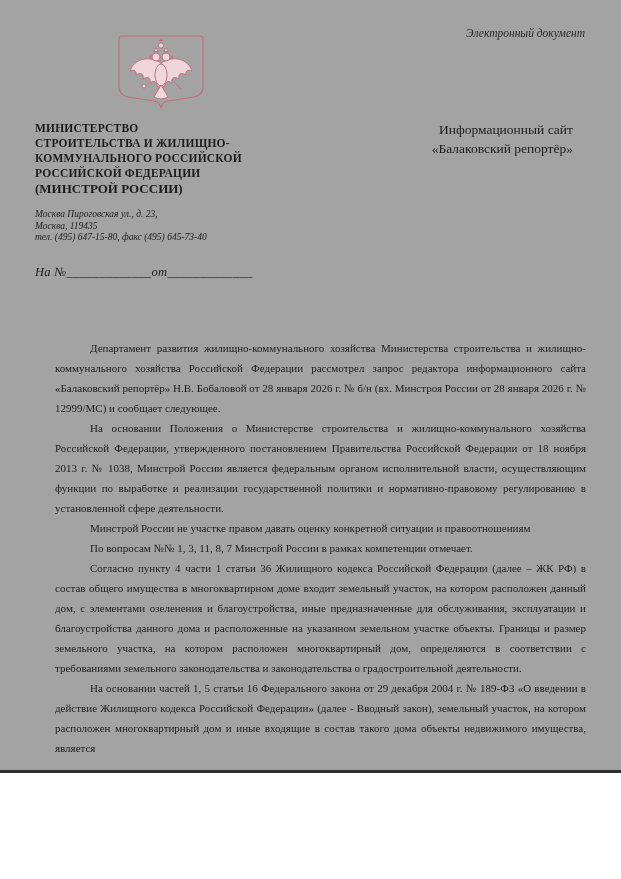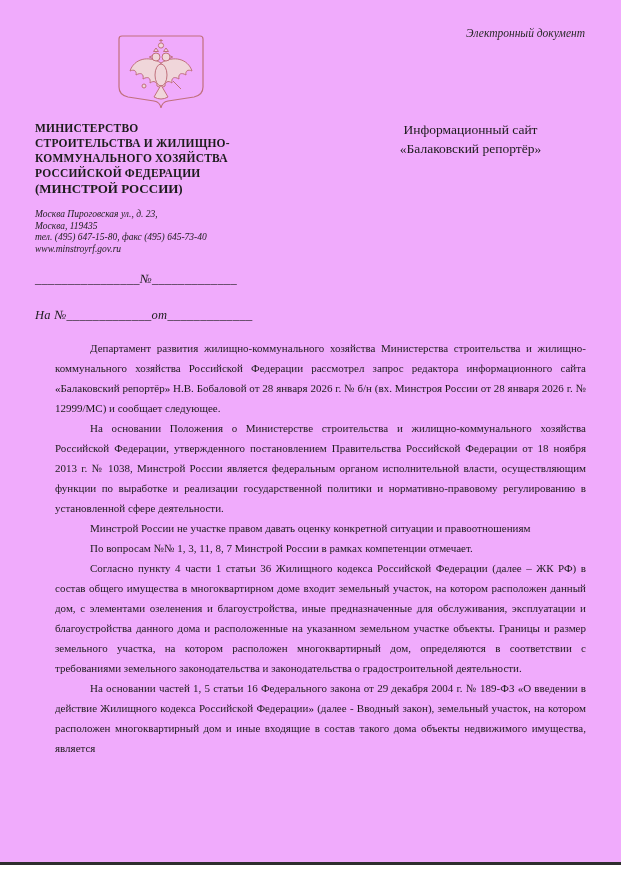--- a/index.html
+++ b/index.html
@@ -1,21 +1,21 @@
 <!DOCTYPE html>
 <html><head>
 <meta charset="utf-8">
 <style>
   * { box-sizing: border-box; }
   html, body { margin: 0; padding: 0; background: #ffffff; }
   .page {
     position: relative;
     width: 621px;
-    height: 865px;
-    background: #f0abfc;
+    height: 773px;
+    background: #a3a3a3;
     font-family: "Liberation Serif", "DejaVu Serif", serif;
     color: #1c1c1c;
     overflow: hidden;
     border-bottom: 3px solid #2e2e2e;
     padding-left: 46px;
   }
   .e-doc {
     position: absolute;
     top: 27px;
     right: 36px;
@@ -54,21 +54,21 @@
     letter-spacing: 0.3px;
     white-space: nowrap;
   }
   .ref-1 { margin-top: 17px; }
   .ref-2 { margin-top: 21px; }
   .addressee {
     position: absolute;
     left: 368px;
     top: 120px;
     width: 205px;
-    text-align: center;
+    text-align: right;
     font-size: 13.5px;
     line-height: 19px;
   }
   .body-text {
     position: absolute;
     left: 55px;
     top: 338px;
     width: 531px;
     font-size: 11px;
     line-height: 20px;
@@ -103,34 +103,32 @@
         <circle cx="45" cy="12.5" r="2.6"></circle>
         <path d="M45,9.5 v-3.5 M43.3,7.5 h3.4" fill="none"></path>
         <circle cx="28" cy="53" r="2"></circle>
         <path d="M57,48 l8,8" fill="none"></path>
       </g>
     </svg>
 
     <div class="ministry-name">
       <div>МИНИСТЕРСТВО</div>
       <div>СТРОИТЕЛЬСТВА И ЖИЛИЩНО-</div>
-      <div>КОММУНАЛЬНОГО ХОЗЯЙСТВА</div>
+      <div>КОММУНАЛЬНОГО РОССИЙСКОЙ</div>
       <div>РОССИЙСКОЙ ФЕДЕРАЦИИ</div>
     </div>
 
     <div class="short-name">(МИНСТРОЙ РОССИИ)</div>
 
     <div class="address">
       <div>Москва Пироговская ул., д. 23,</div>
       <div>Москва, 119435</div>
       <div>тел. (495) 647-15-80, факс (495) 645-73-40</div>
-      <div>www.minstroyrf.gov.ru</div>
     </div>
 
-    <div class="ref-line ref-1">________________№_____________</div>
     <div class="ref-line ref-2">На №_____________от_____________</div>
   </div>
 
   <div class="addressee">
     <div>Информационный сайт</div>
     <div>«Балаковский репортёр»</div>
   </div>
 
   <div class="body-text">
     <p>Департамент развития жилищно-коммунального хозяйства Министерства строительства и жилищно-коммунального хозяйства Российской Федерации рассмотрел запрос редактора информационного сайта «Балаковский репортёр» Н.В. Бобаловой от 28 января 2026 г. № б/н (вх. Минстроя России от 28 января 2026 г. № 12999/МС) и сообщает следующее.</p>

